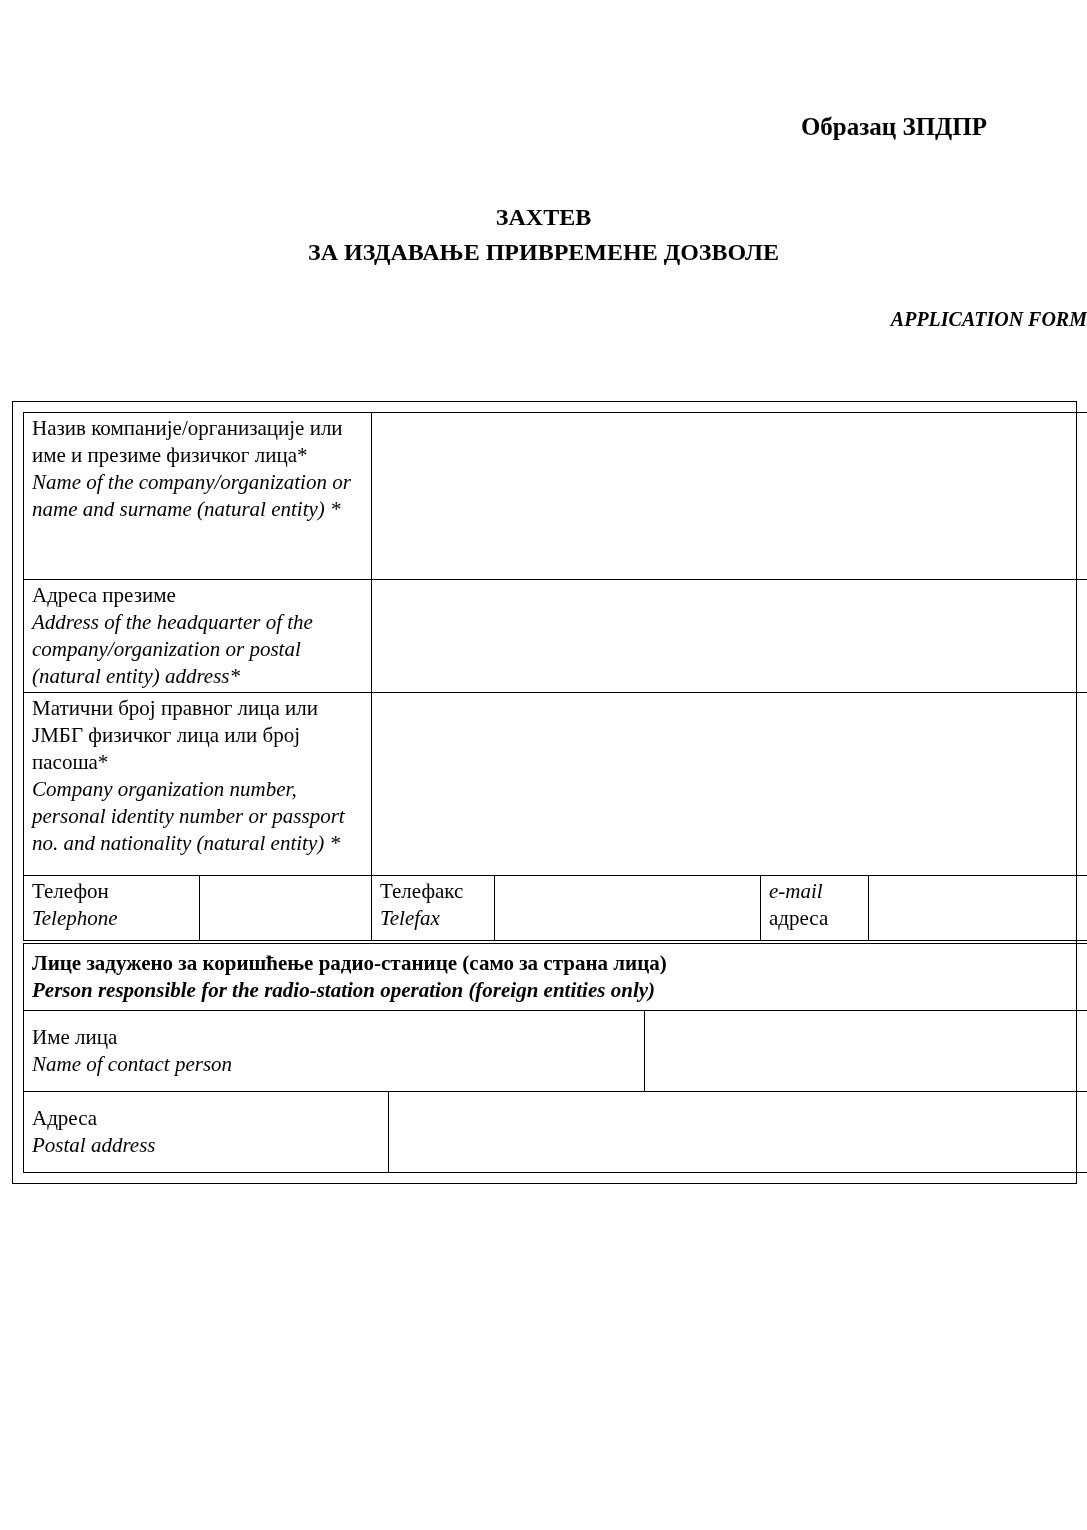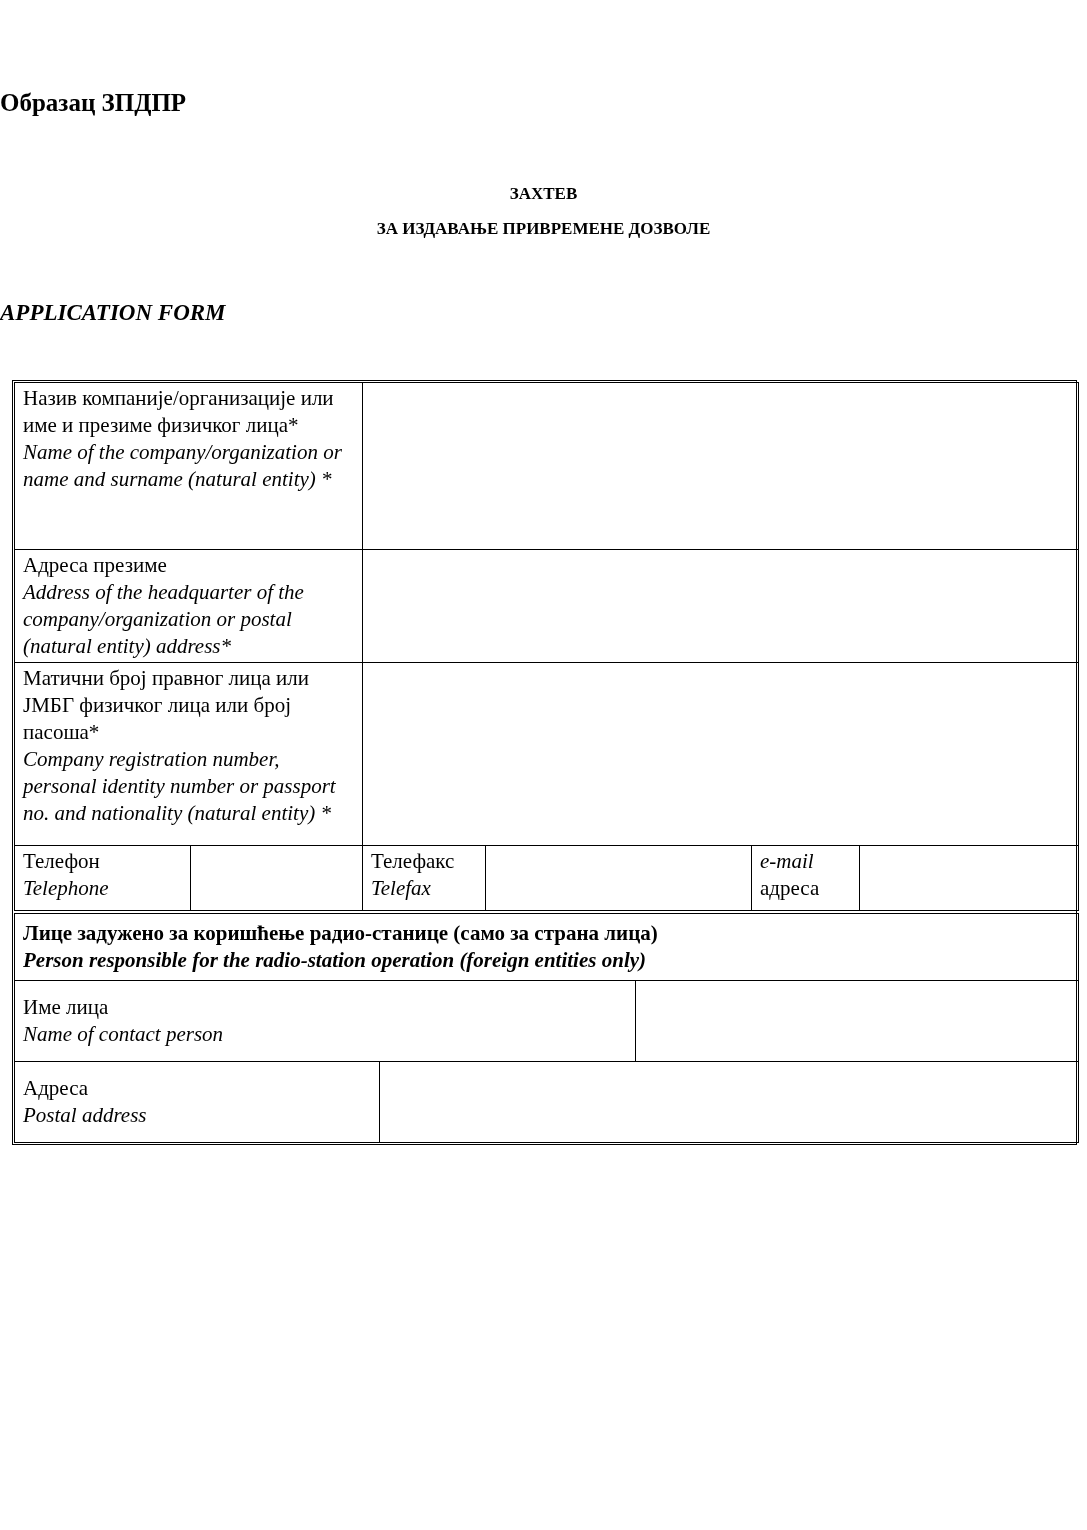--- a/index.html
+++ b/index.html
@@ -5,47 +5,47 @@
   html, body { margin: 0; padding: 0; }
   body {
     width: 1087px;
     height: 1530px;
     background: #ffffff;
     color: #000000;
     font-family: "Liberation Serif", serif;
     position: relative;
   }
   .form-code {
-    padding-top: 88px;
-    text-align: left;
+    padding-top: 112px;
+    text-align: right;
     padding-right: 100px;
     font-weight: bold;
     font-size: 25px;
     line-height: 30px;
   }
   .title-sr {
     margin-top: 58px;
     text-align: center;
     font-weight: bold;
-    font-size: 17px;
+    font-size: 24px;
     line-height: 35px;
   }
   .title-en {
-    margin-top: 49px;
-    text-align: left;
+    margin-top: 32px;
+    text-align: right;
     font-weight: bold;
     font-style: italic;
-    font-size: 23px;
+    font-size: 20px;
     line-height: 35px;
   }
   sup { font-size: 60%; }
   .form-wrap {
-    margin: 50px 10px 0 12px;
+    margin: 64px 10px 0 12px;
     border: 1px solid #000;
-    padding: 1px;
+    padding: 10px;
   }
   table {
     border-collapse: collapse;
     width: 100%;
     table-layout: fixed;
   }
   .t2 { margin-top: 2px; }
   td {
     border: 1px solid #000;
     padding: 2px 8px;
@@ -96,21 +96,21 @@
       <tr>
         <td colspan="2" style="height:100px">
           <div class="sr">Адреса презиме</div>
           <div class="en">Address of the headquarter of the company/organization or postal (natural entity) address*</div>
         </td>
         <td colspan="4"></td>
       </tr>
       <tr>
         <td colspan="2" style="height:178px">
           <div class="sr">Матични број правног лица или ЈМБГ физичког лица или број пасоша*</div>
-          <div class="en">Company registration number, personal identity number or passport no. and nationality (natural entity) *</div>
+          <div class="en">Company organization number, personal identity number or passport no. and nationality (natural entity) *</div>
         </td>
         <td colspan="4"></td>
       </tr>
       <tr>
         <td style="height:60px">
           <div class="sr">Телефон</div>
           <div class="en">Telephone</div>
         </td>
         <td></td>
         <td>

